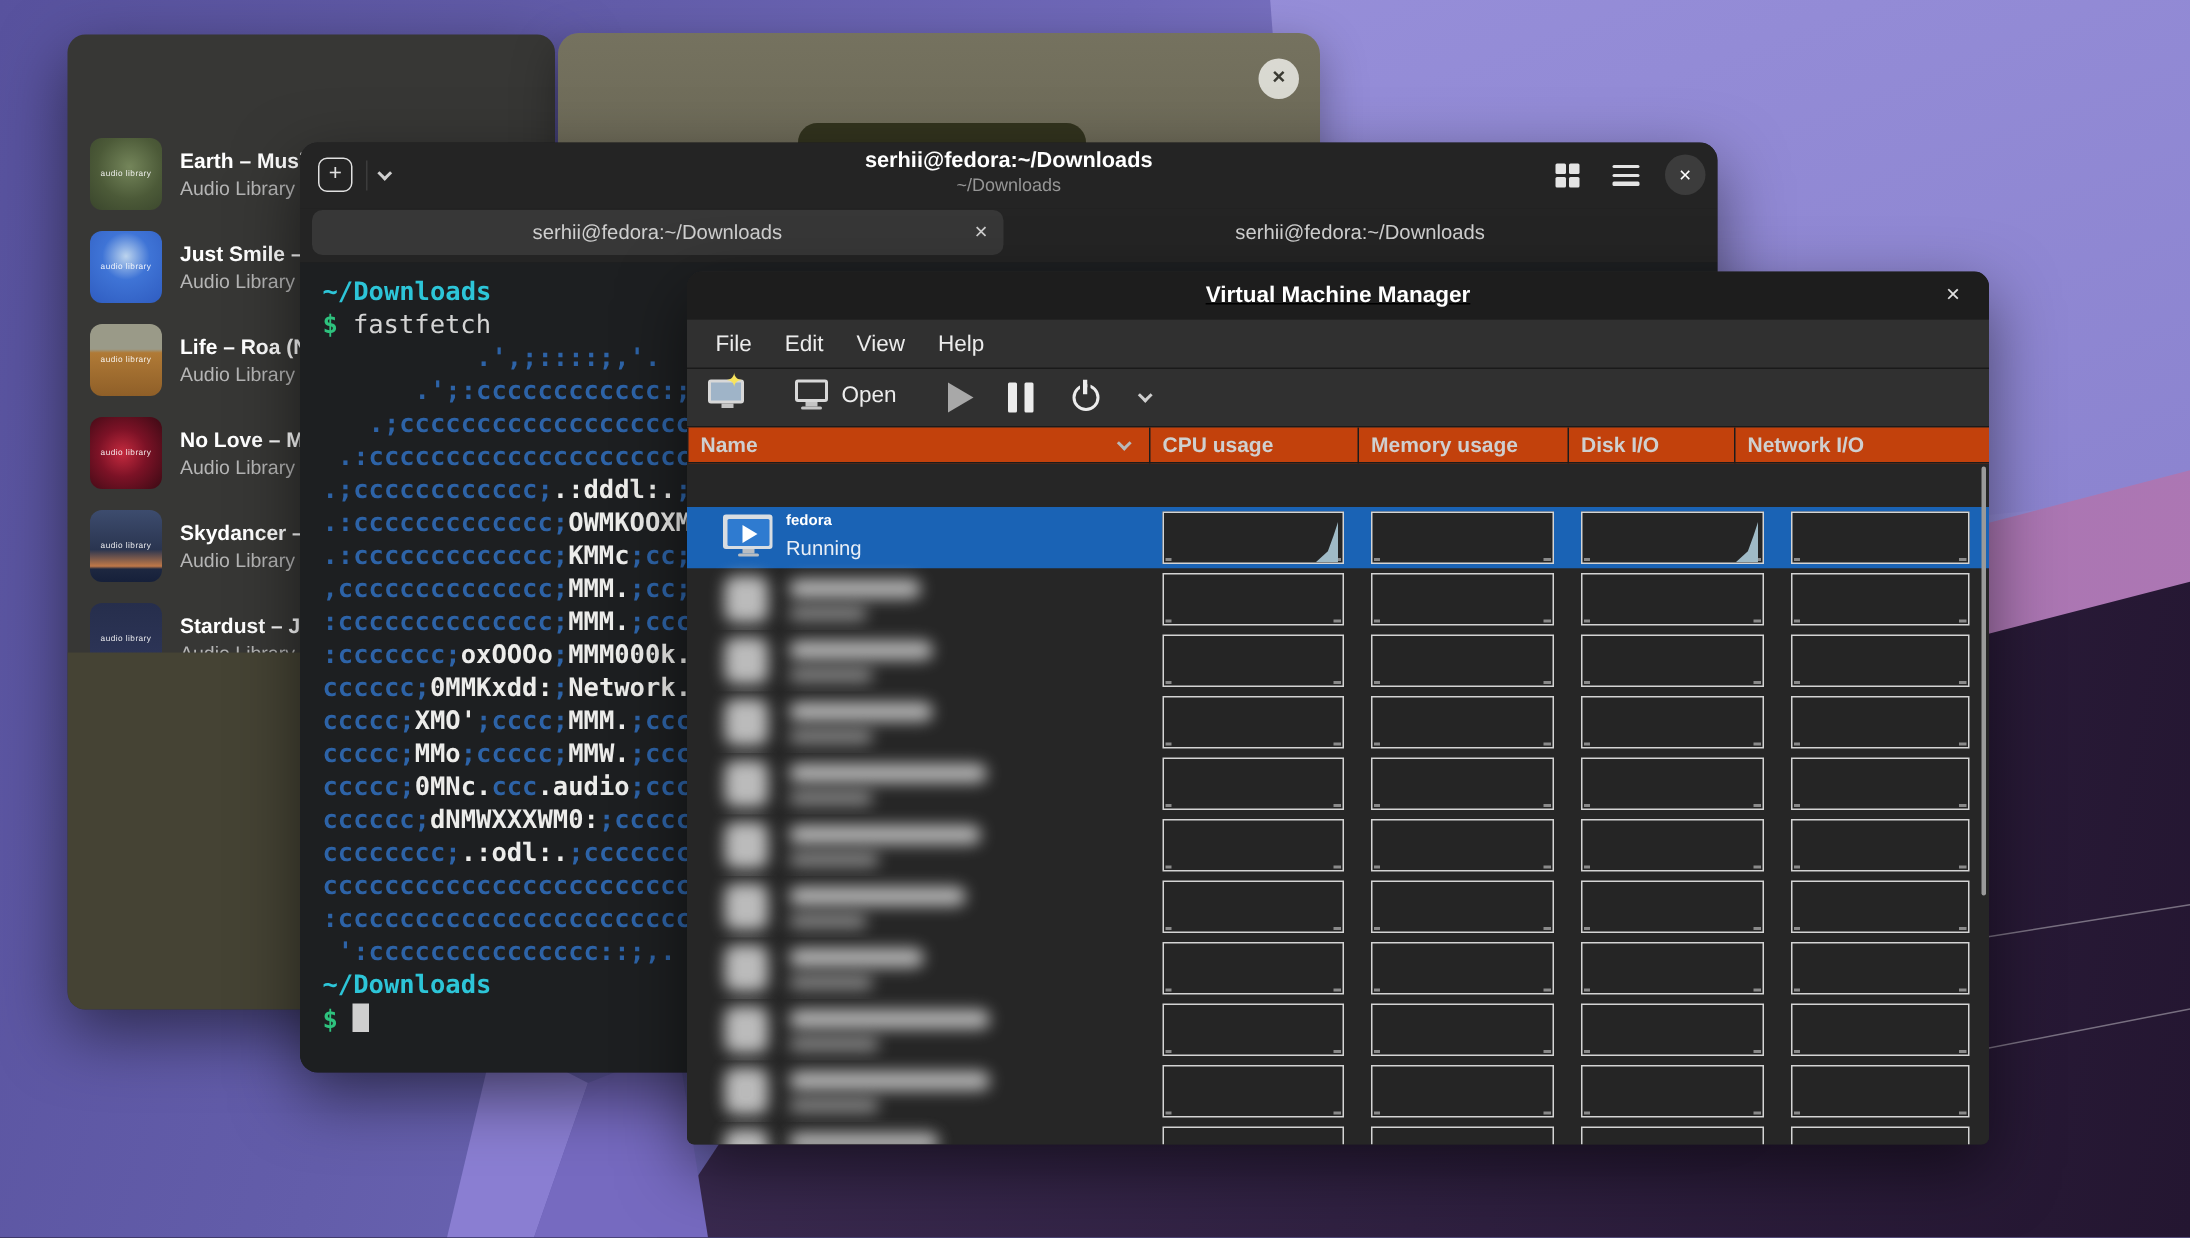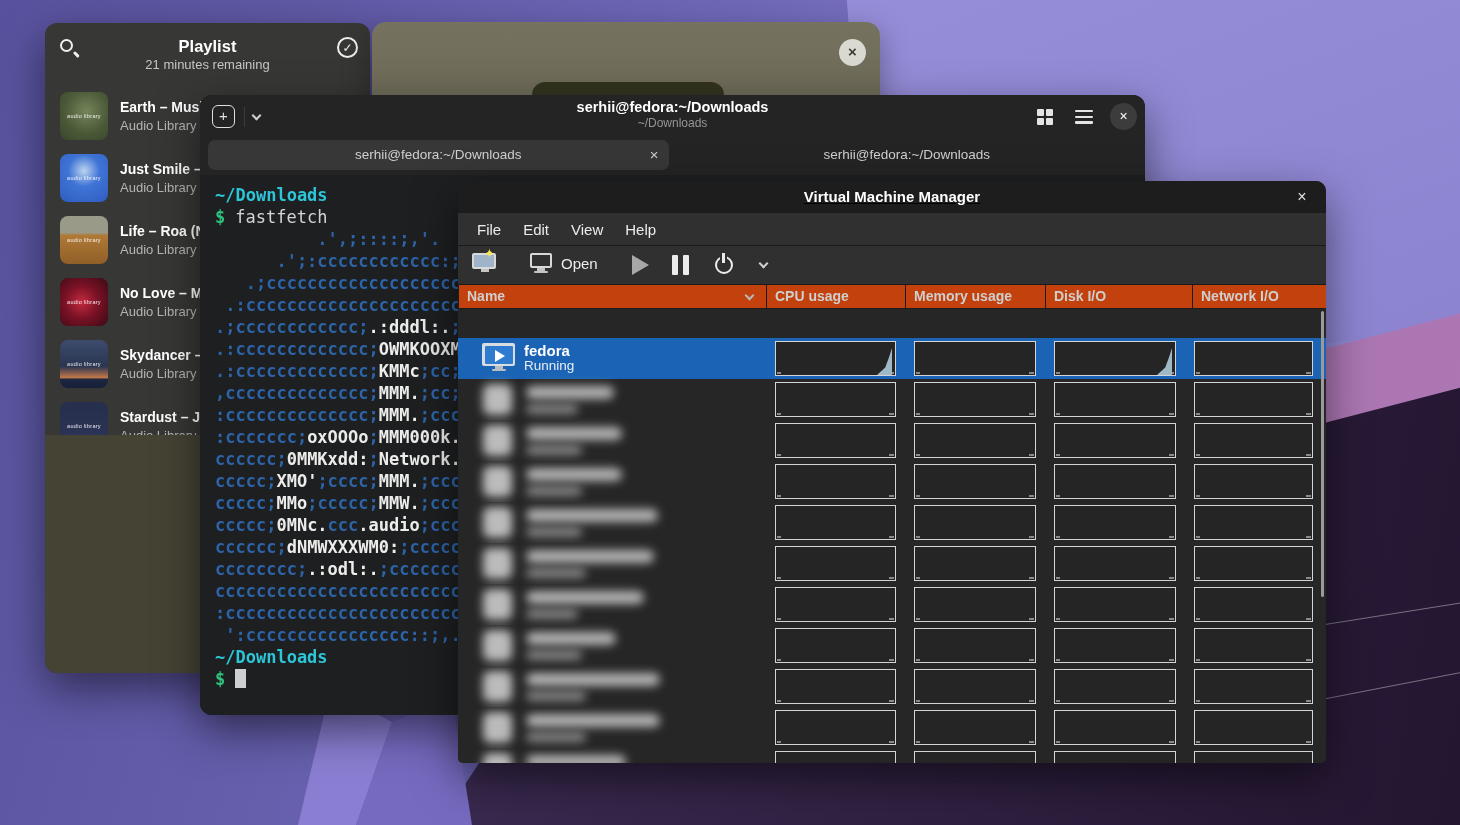--- a/index.html
+++ b/index.html
@@ -147,21 +147,21 @@
   .spike { position:absolute; right:3px; bottom:0; width:15px; height:27px; background:#9fbac6;
     clip-path:polygon(0 100%,55% 72%,80% 34%,100% 0,100% 100%); }
   .vm-icon { position:absolute; left:24px; top:5px; }
   .vm-icon .screen { position:relative; width:33px; height:23px; background:#d8dde2;
     border-radius:2px; padding:2.5px; }
   .vm-icon .screen-in { position:relative; width:100%; height:100%; background:#2f7bd0; border-radius:1px; }
   .vm-icon .tri { position:absolute; left:10px; top:4px; width:0; height:0;
     border-left:10px solid #fff; border-top:6px solid transparent; border-bottom:6px solid transparent; }
   .vm-icon .mon-stand { background:#b8bdc2; }
   .vm-icon .mon-base { background:#b8bdc2; }
-  .vm-name { position:absolute; left:66px; top:4px; color:#fff; font-size:15px; font-weight:bold; }
+  .vm-name { position:absolute; left:66px; top:4px; color:#fff; font-size:10px; font-weight:bold; }
   .vm-status { position:absolute; left:66px; top:20px; color:#e8eef6; font-size:13.5px; }
   .blur-icon { position:absolute; left:25px; top:5px; width:29px; height:31px; background:#d0d0d0;
     border-radius:7px; filter:blur(5px); opacity:.88; }
   .blur-name { position:absolute; left:68px; top:7px; height:13px; background:#cccccc;
     border-radius:7px; filter:blur(5px); opacity:.85; }
   .blur-status { position:absolute; left:68px; top:25px; height:10px; background:#9d9d9d;
     border-radius:5px; filter:blur(5px); opacity:.8; }
   .vmm-scrollbar { position:absolute; right:2px; top:130px; width:3.5px; height:286px;
     background:#9a9a9a; border-radius:2px; z-index:5; }
 </style>
@@ -172,31 +172,20 @@
   <div class="facet facet-light-tr"></div>
   <div class="facet facet-pink"></div>
   <div class="facet facet-dark"></div>
   <div class="facet facet-crystal-a"></div>
   <div class="facet facet-crystal-b"></div>
   <div class="hairline" style="left:1120px; top:628px; width:360px; transform:rotate(-9deg);"></div>
   <div class="hairline" style="left:1040px; top:712px; width:430px; transform:rotate(-11deg);"></div>
 </div>
 
 <div id="playlist" class="window">
-  <div class="pl-header">
-    <div class="pl-search">
-      <div class="lens"></div>
-        <div class="handle"></div>
-    </div>
-    <div class="pl-titles">
-      <div class="pl-title">Playlist</div>
-      <div class="pl-sub">21 minutes remaining</div>
-    </div>
-    <div class="pl-check">✓</div>
-  </div>
   <div class="pl-items">
       <div class="pl-item">
         <div class="pl-thumb thumb-earth">
           <div class="pl-thumb-label">audio library</div>
         </div>
         <div class="pl-text">
           <div class="pl-item-title">Earth – MusicbyAden (No Copyri...</div>
           <div class="pl-item-sub">Audio Library ·</div>
         </div>
       </div>
@@ -300,21 +289,21 @@
         <div class="tline"><span class="art-b">:cccccccccccccc;</span><span class="art-w">MMM.</span><span class="art-b">;cccccccccccccccc:</span></div>
         <div class="tline"><span class="art-b">:ccccccc;</span><span class="art-w">oxOOOo</span><span class="art-b">;</span><span class="art-w">MMM000k.</span><span class="art-b">;cccccccccccc:</span></div>
         <div class="tline"><span class="art-b">cccccc;</span><span class="art-w">0MMKxdd:</span><span class="art-b">;</span><span class="art-w">Network.</span><span class="art-b">;cccccccccccc;</span></div>
         <div class="tline"><span class="art-b">ccccc;</span><span class="art-w">XMO'</span><span class="art-b">;cccc;</span><span class="art-w">MMM.</span><span class="art-b">;cccccccccccccccc'</span></div>
         <div class="tline"><span class="art-b">ccccc;</span><span class="art-w">MMo</span><span class="art-b">;ccccc;</span><span class="art-w">MMW.</span><span class="art-b">;ccccccccccccccc;</span></div>
         <div class="tline"><span class="art-b">ccccc;</span><span class="art-w">0MNc.</span><span class="art-b">ccc</span><span class="art-w">.audio</span><span class="art-b">;ccccccccccccccc;</span></div>
         <div class="tline"><span class="art-b">cccccc;</span><span class="art-w">dNMWXXXWM0:</span><span class="art-b">;cccccccccccccc:,</span></div>
         <div class="tline"><span class="art-b">cccccccc;</span><span class="art-w">.:odl:.</span><span class="art-b">;cccccccccccccc:,.</span></div>
         <div class="tline"><span class="art-b">ccccccccccccccccccccccccccccc:'.</span></div>
         <div class="tline"><span class="art-b">:ccccccccccccccccccccccc:;,..</span></div>
-        <div class="tline"><span class="art-b"> ':cccccccccccccccc::;,.</span></div>
+        <div class="tline"><span class="art-b"> ':ccccccccccccccc::;,.</span></div>
       </div>
     <div class="tline"><span class="t-path">~/Downloads</span></div>
     <div class="tline"><span class="t-dollar">$</span><span class="t-cursor"></span></div>
   </div>
 </div>
 
 <div id="vmm" class="window">
   <div class="vmm-titlebar">
     <div class="vmm-title">Virtual Machine Manager</div>
     <div class="vmm-close">×</div>
@@ -349,21 +338,21 @@
         <div class="stem"></div>
     </div>
     <span class="chev tb-chev"></span>
   </div>
   <div class="vmm-colheader" id="vmm-cols">
     <span class="chev name-sort"></span>
   <div class="col-cell" style="left: 0px; width: 308px;">Name</div>
       <div class="col-cell" style="left: 308px; width: 139px;">CPU usage</div>
       <div class="col-cell" style="left: 447px; width: 140px;">Memory usage</div>
       <div class="col-cell" style="left: 587px; width: 140px;">Disk I/O</div>
-      <div class="col-cell" style="left: 734px; width: 125px;">Network I/O</div>
+      <div class="col-cell" style="left: 698px; width: 125px;">Network I/O</div>
     </div>
   <div class="vmm-group">
     <span class="chev group-chev"></span>
     <span>QEMU/KVM</span>
   </div>
   <div class="vmm-rows" id="vmm-rows">
       <div class="vm-row selected">
         <div class="vm-icon">
           <div class="screen">
             <div class="screen-in">

